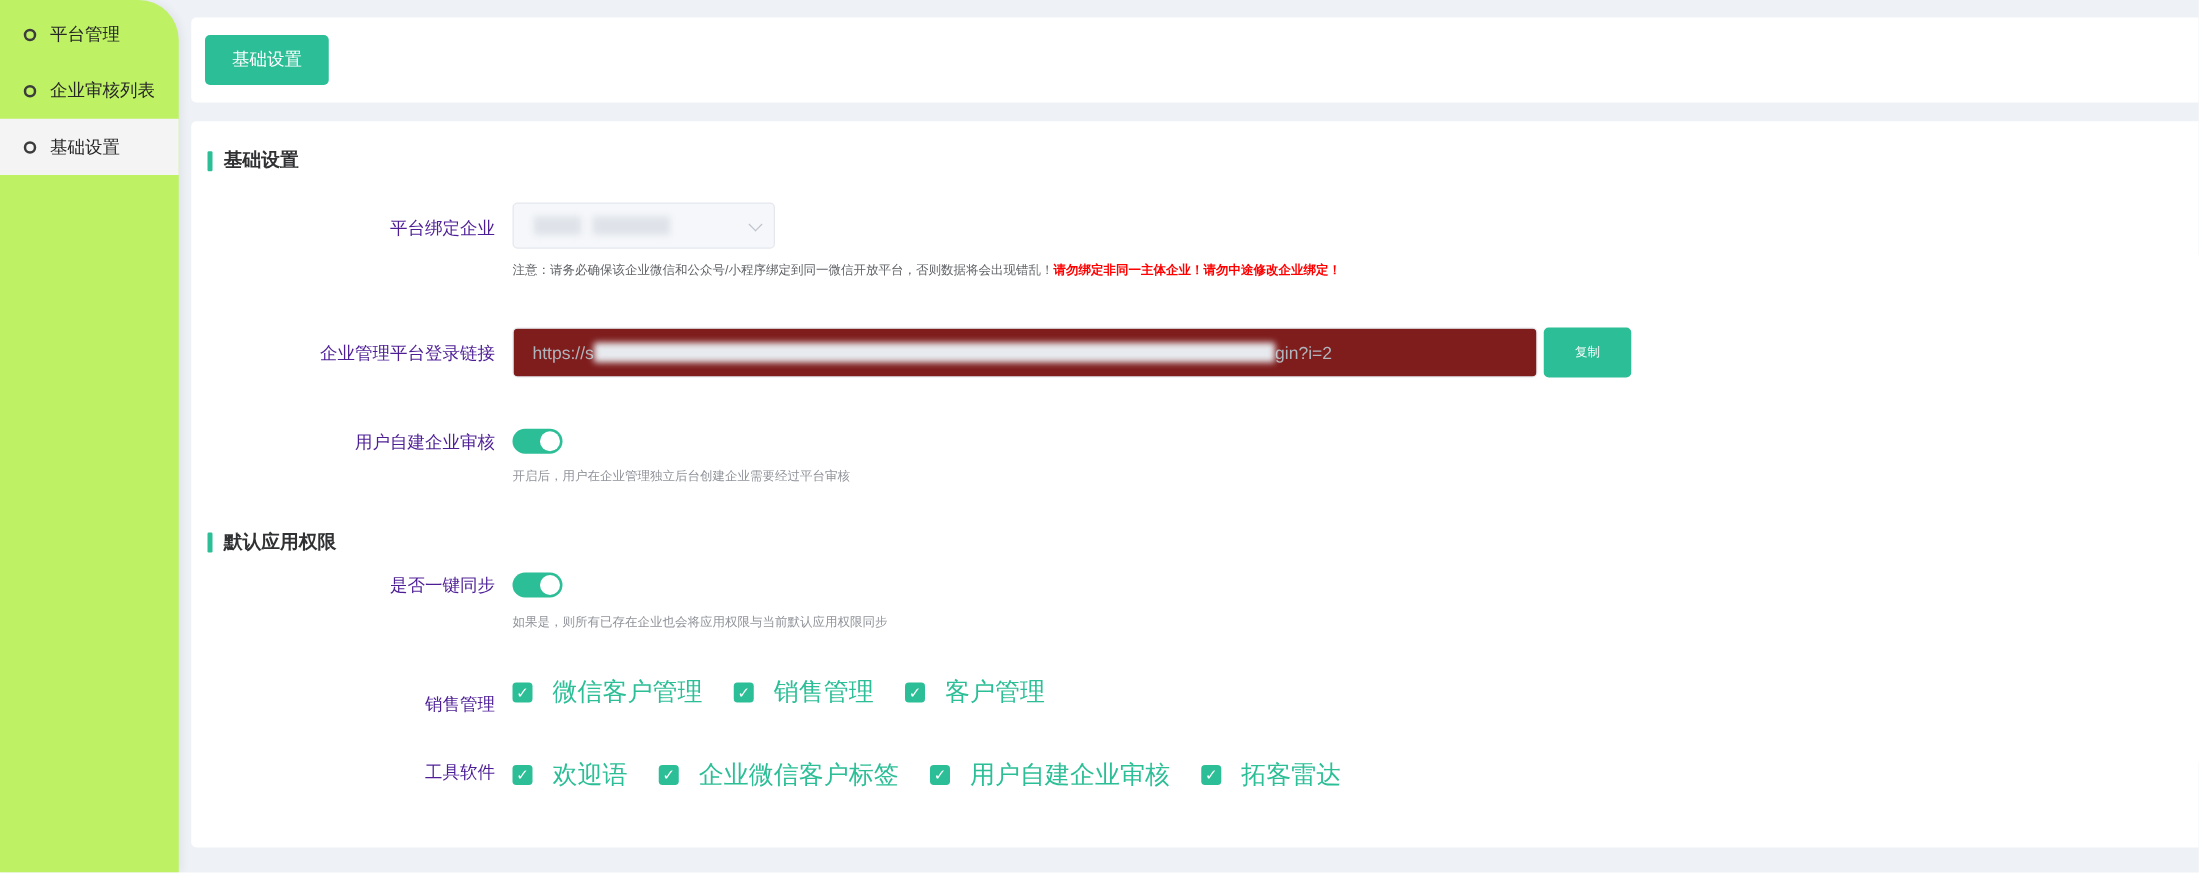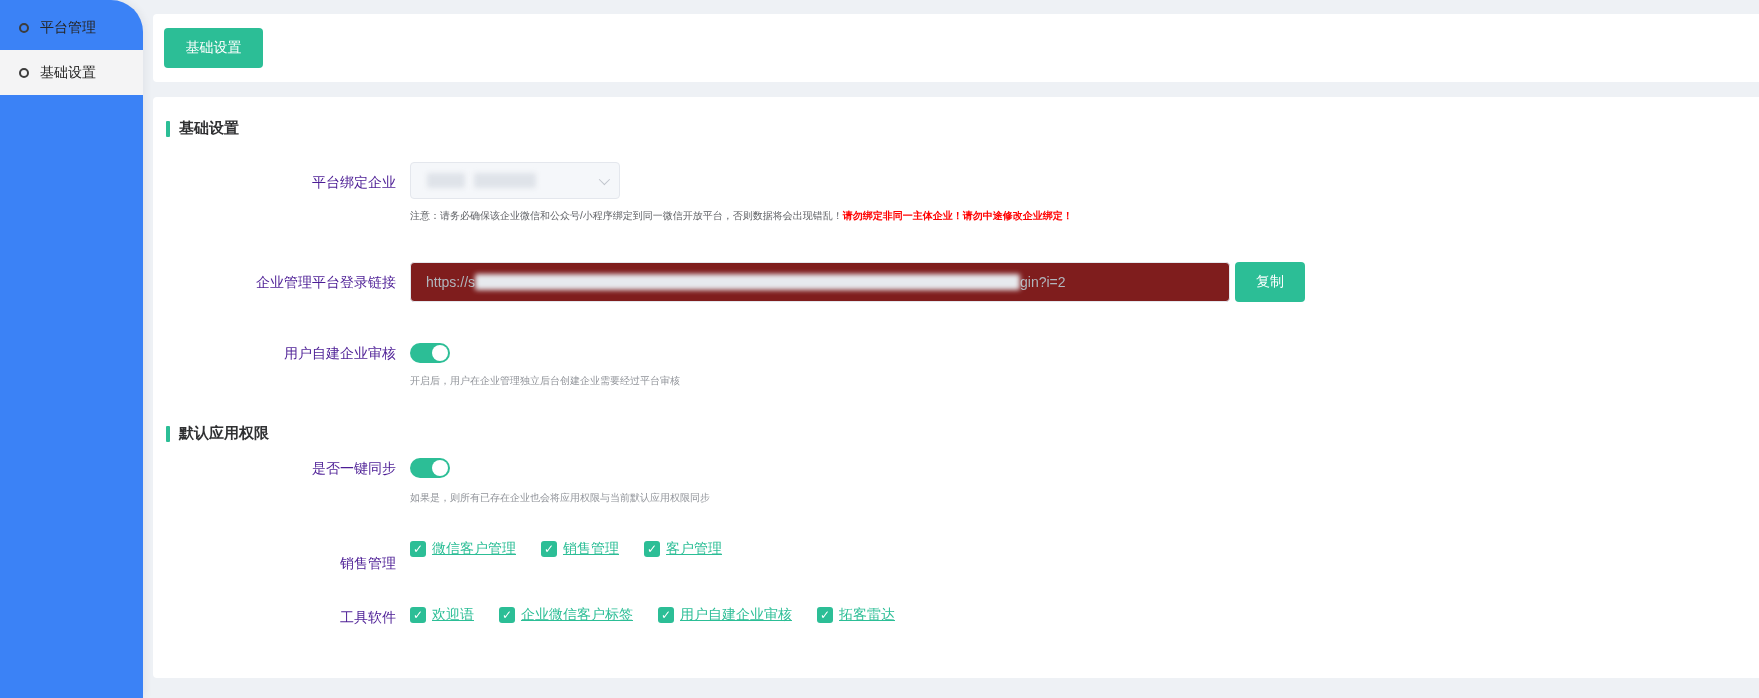--- a/index.html
+++ b/index.html
@@ -8,21 +8,21 @@
     position:relative;
     background:#eef1f5;
     font-family:"Liberation Sans","DejaVu Sans",sans-serif;
     overflow:hidden;
     --accent:#2cbe96;
   }
 
   
   .sidebar {
     position:absolute; left:0; top:0; width:143px; height:698px;
-    background:#3b82f6; border-top-right-radius:32px;
+    background:#bef264; border-top-right-radius:32px;
     box-shadow:2px 0 8px rgba(0,21,41,.06);
     padding-top:5px; z-index:2;
   }
   .side-item {
     height:45px; display:flex; align-items:center; gap:11px;
     padding-left:19px; cursor:pointer;
     font-size:14px; color:#262626; white-space:nowrap;
   }
   .side-item.active { background:#f4f4f5; }
   .circle-icon {
@@ -77,21 +77,21 @@
   
   .link-input {
     position:absolute; left:257px; top:165px; width:820px; height:40px;
     background:#7f1d1d; border:1px solid #e4e7ed; border-radius:4px;
     display:flex; align-items:center; padding:0 15px;
     font-size:14px; color:#b0b5bc; cursor:not-allowed;
   }
   .link-blob { width:545px; height:16px; background:#e7eaee; filter:blur(2.5px); border-radius:2px; }
   .copy-btn {
     position:absolute; left:1082px; top:165px; width:70px; height:40px;
-    background:var(--accent); color:#fff; font-size:14px;
+    background:var(--accent); color:#fff; font-size:10px;
     border:none; border-radius:4px; cursor:pointer; font-family:inherit;
   }
 
   
   .switch {
     position:absolute; left:257px; width:40px; height:20px;
     background:var(--accent); border-radius:10px; cursor:pointer;
   }
   .switch .knob {
     position:absolute; right:2px; top:2px; width:16px; height:16px;
@@ -99,31 +99,35 @@
   }
   .helper { position:absolute; left:257px; font-size:10px; color:#909399; white-space:nowrap; }
 
   
   .cb-group { position:absolute; left:257px; display:flex; gap:25px; align-items:center; }
   .cb { display:flex; align-items:center; cursor:pointer; }
   .cb-box {
     width:16px; height:16px; background:var(--accent); border-radius:3px;
     color:#fff; font-size:12px; line-height:16px; text-align:center; font-weight:bold;
   }
-  .cb-label { margin-left:6px; font-size:14px; color:var(--accent); white-space:nowrap;text-decoration:underline; }
+  .cb-label { margin-left:16px; font-size:20px; color:var(--accent); white-space:nowrap; }
 </style>
 </head>
 <body style="--accent: #2cbe96;">
 
 <nav class="sidebar">
   <div>
       <div class="side-item">
       <span class="circle-icon"></span>
       <span>平台管理</span>
     </div>
+      <div class="side-item">
+      <span class="circle-icon"></span>
+      <span>企业审核列表</span>
+    </div>
       <div class="side-item active">
       <span class="circle-icon"></span>
       <span>基础设置</span>
     </div>
     </div>
 </nav>
 
 <header class="topbar">
   <button class="tab-btn">基础设置</button>
 </header>

